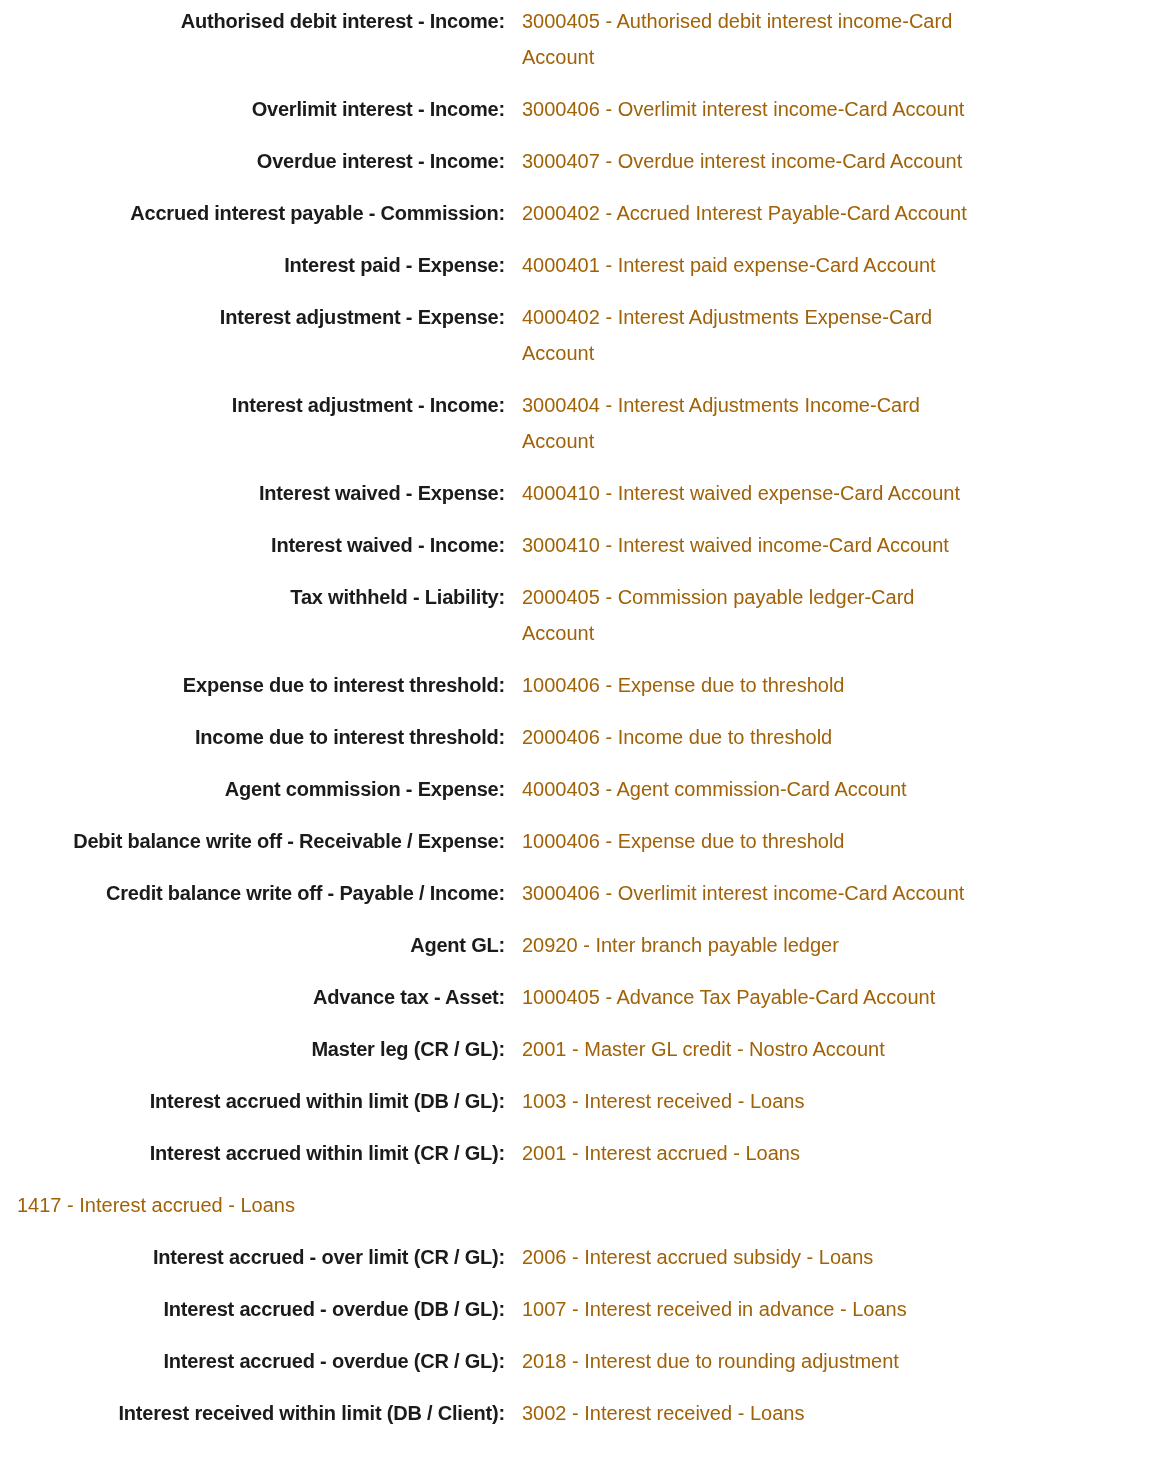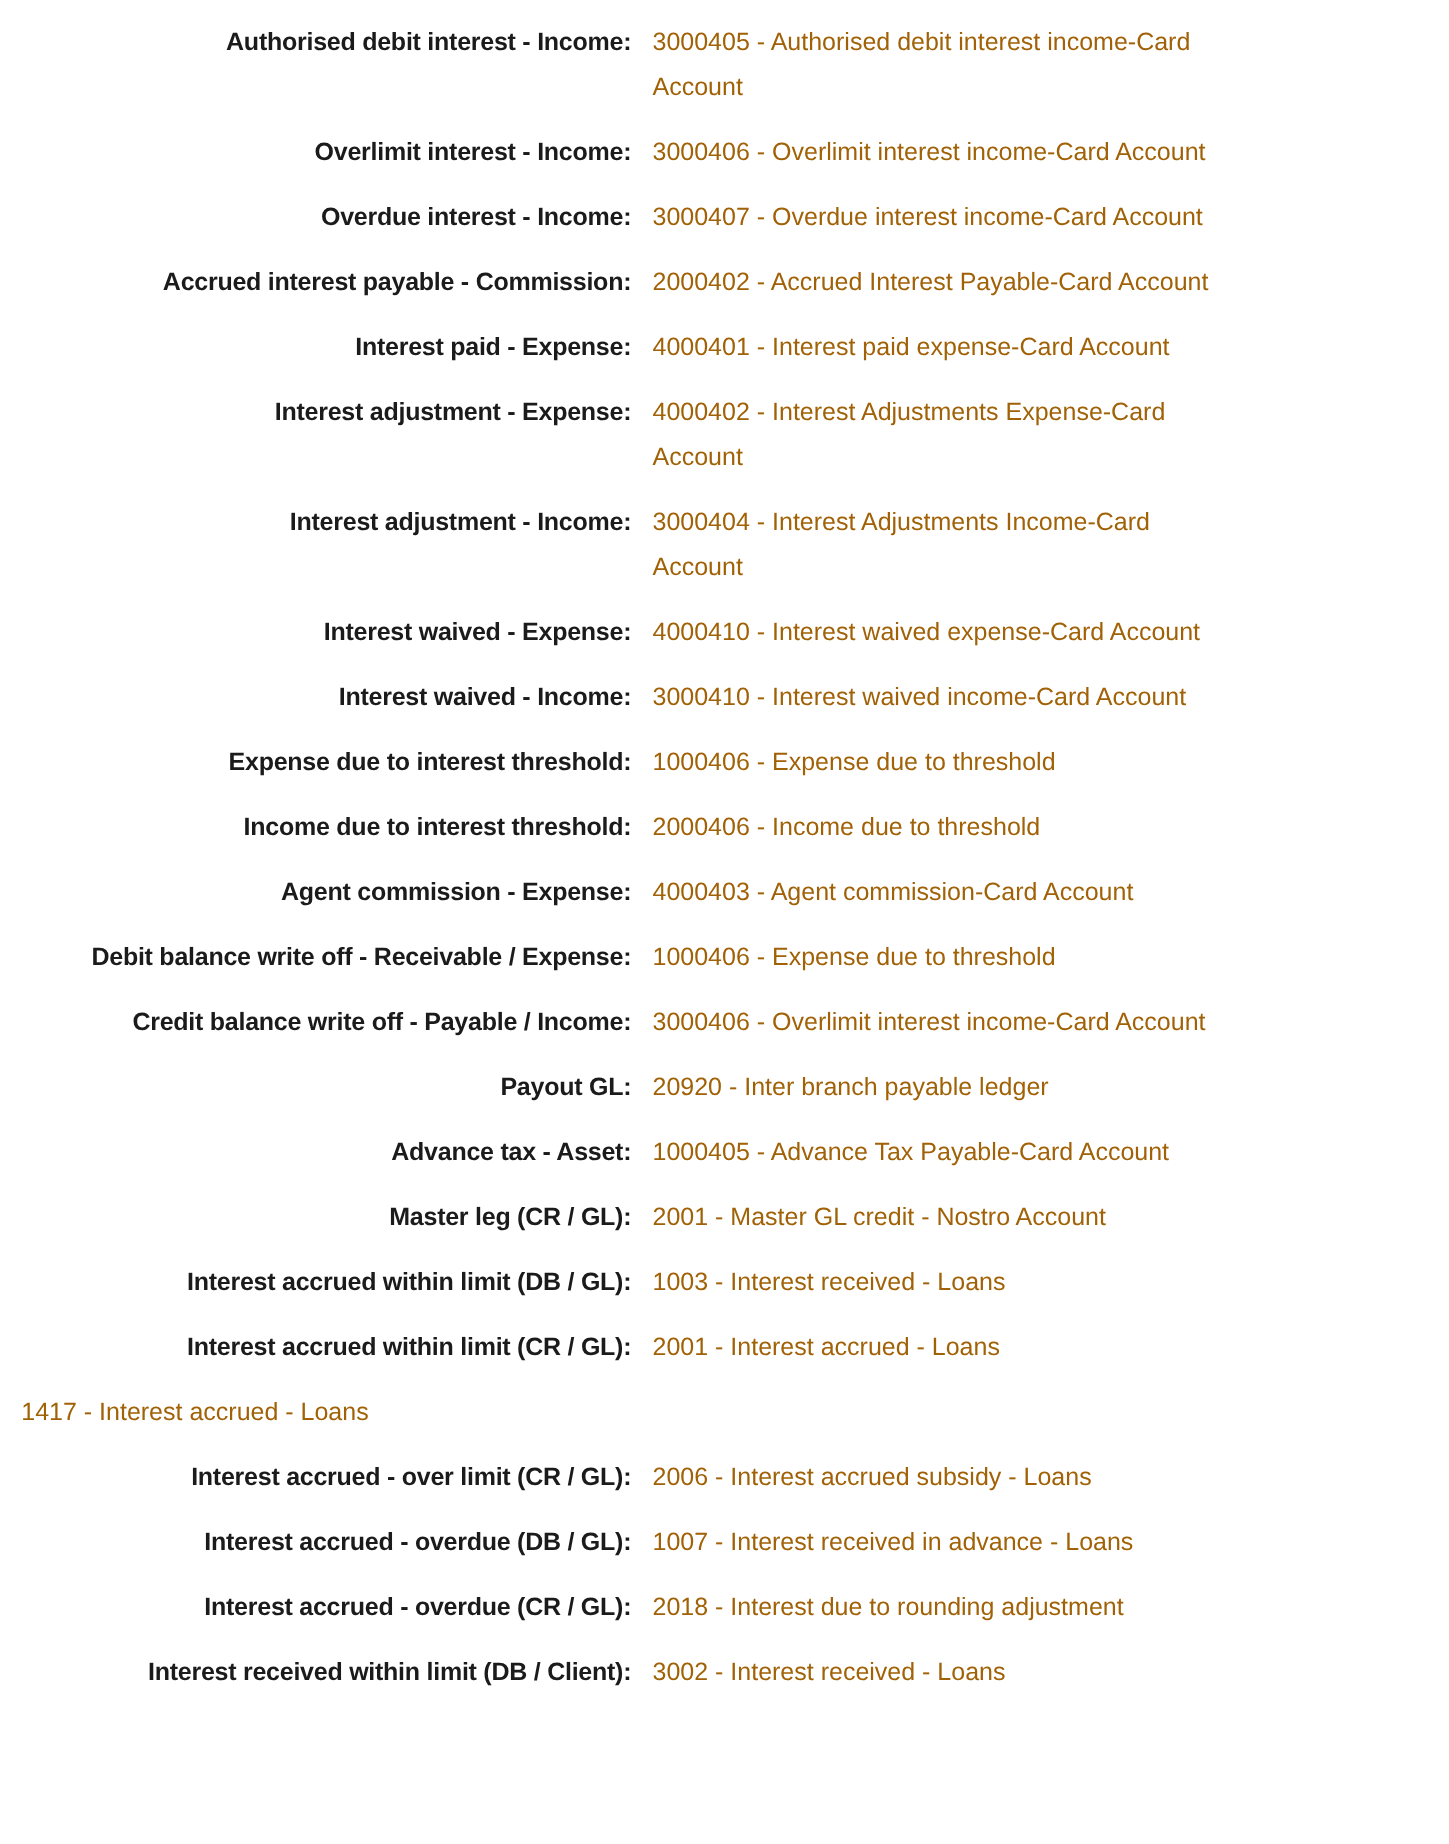--- a/index.html
+++ b/index.html
@@ -5,21 +5,21 @@
   html, body {
     margin: 0;
     padding: 0;
     background: #ffffff;
   }
   .page {
     width: 1159px;
     height: 1475px;
     overflow: hidden;
     box-sizing: border-box;
-    padding-top: 16px;
+    padding-top: 3px;
     background: #ffffff;
     font-family: "Liberation Sans", sans-serif;
   }
   .field-row {
     display: grid;
     grid-template-columns: 505px 1fr;
     margin-bottom: 16px;
   }
   .field-label {
     text-align: right;
@@ -81,20 +81,24 @@
   <div class="field-row">
     <div class="field-label">Interest waived - Expense:</div>
     <div class="field-value">4000410 - Interest waived expense-Card Account</div>
   </div>
 
   <div class="field-row">
     <div class="field-label">Interest waived - Income:</div>
     <div class="field-value">3000410 - Interest waived income-Card Account</div>
   </div>
 
+  <div class="field-row">
+    <div class="field-label">Tax withheld - Liability:</div>
+    <div class="field-value">2000405 - Commission payable ledger-Card Account</div>
+  </div>
 
   <div class="field-row">
     <div class="field-label">Expense due to interest threshold:</div>
     <div class="field-value">1000406 - Expense due to threshold</div>
   </div>
 
   <div class="field-row">
     <div class="field-label">Income due to interest threshold:</div>
     <div class="field-value">2000406 - Income due to threshold</div>
   </div>
@@ -108,21 +112,21 @@
     <div class="field-label">Debit balance write off - Receivable / Expense:</div>
     <div class="field-value">1000406 - Expense due to threshold</div>
   </div>
 
   <div class="field-row">
     <div class="field-label">Credit balance write off - Payable / Income:</div>
     <div class="field-value">3000406 - Overlimit interest income-Card Account</div>
   </div>
 
   <div class="field-row">
-    <div class="field-label">Payout GL:</div>
+    <div class="field-label">Agent GL:</div>
     <div class="field-value">20920 - Inter branch payable ledger</div>
   </div>
 
   <div class="field-row">
     <div class="field-label">Advance tax - Asset:</div>
     <div class="field-value">1000405 - Advance Tax Payable-Card Account</div>
   </div>
 
 
   <div class="field-row">

